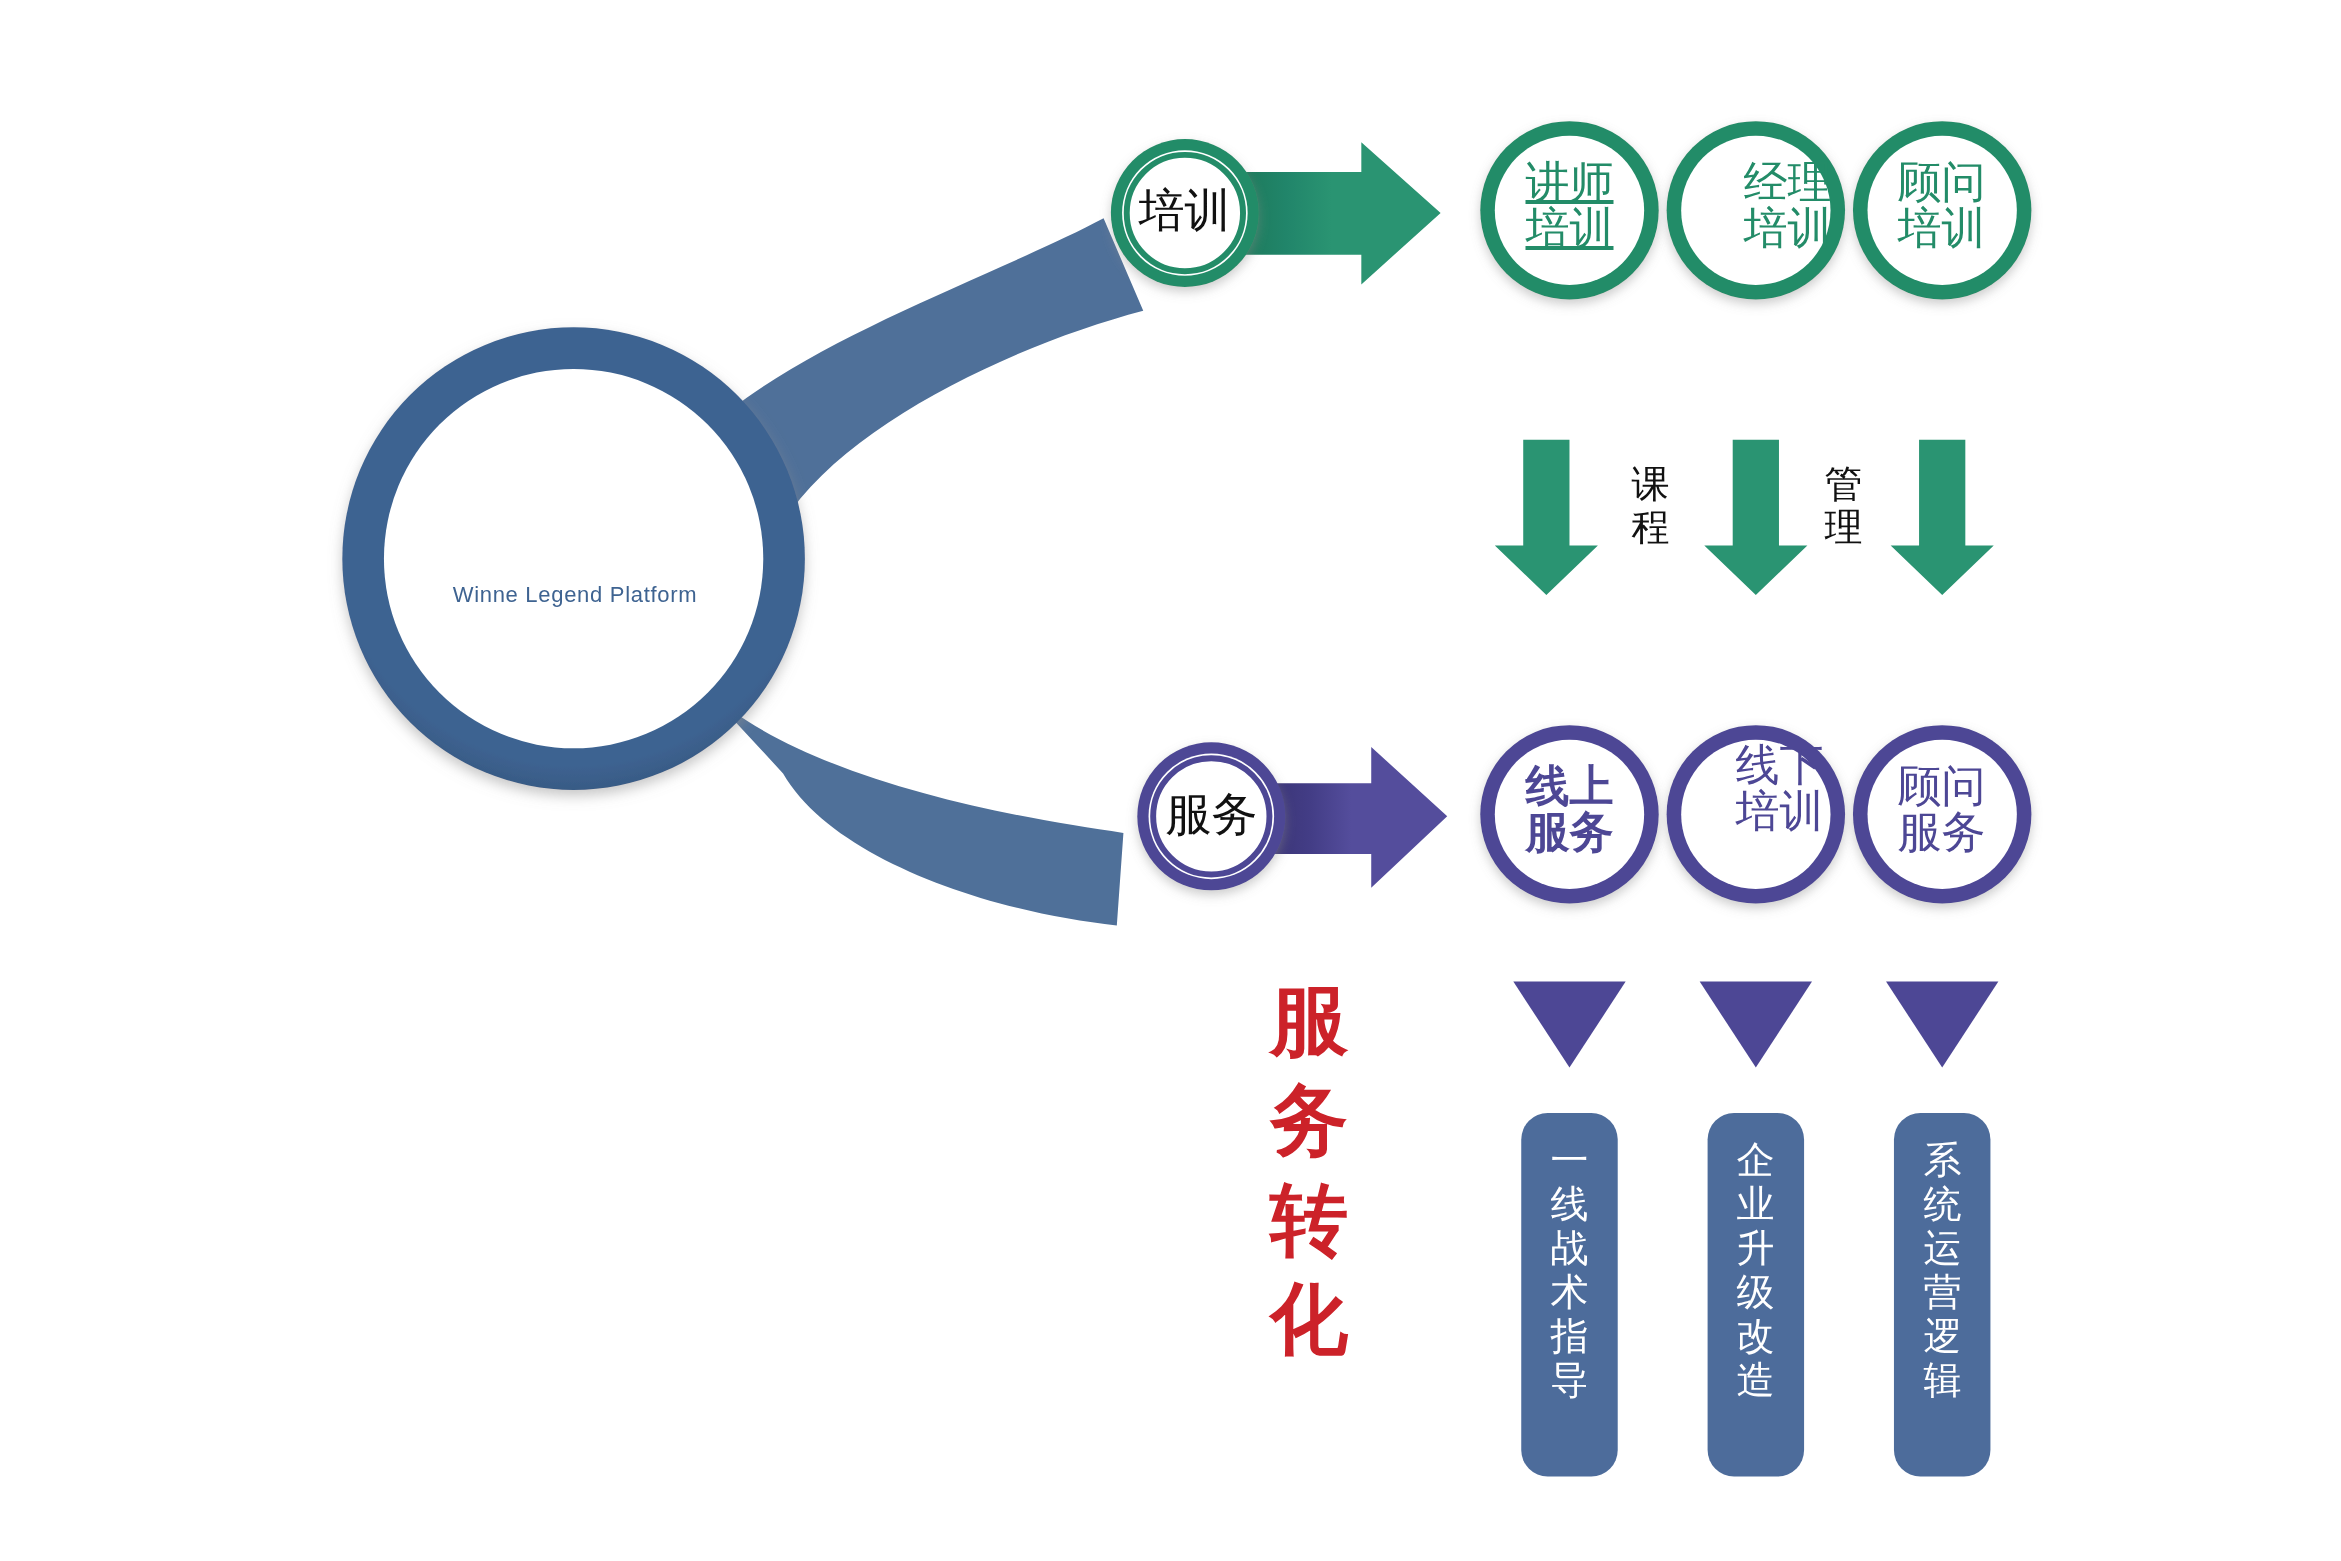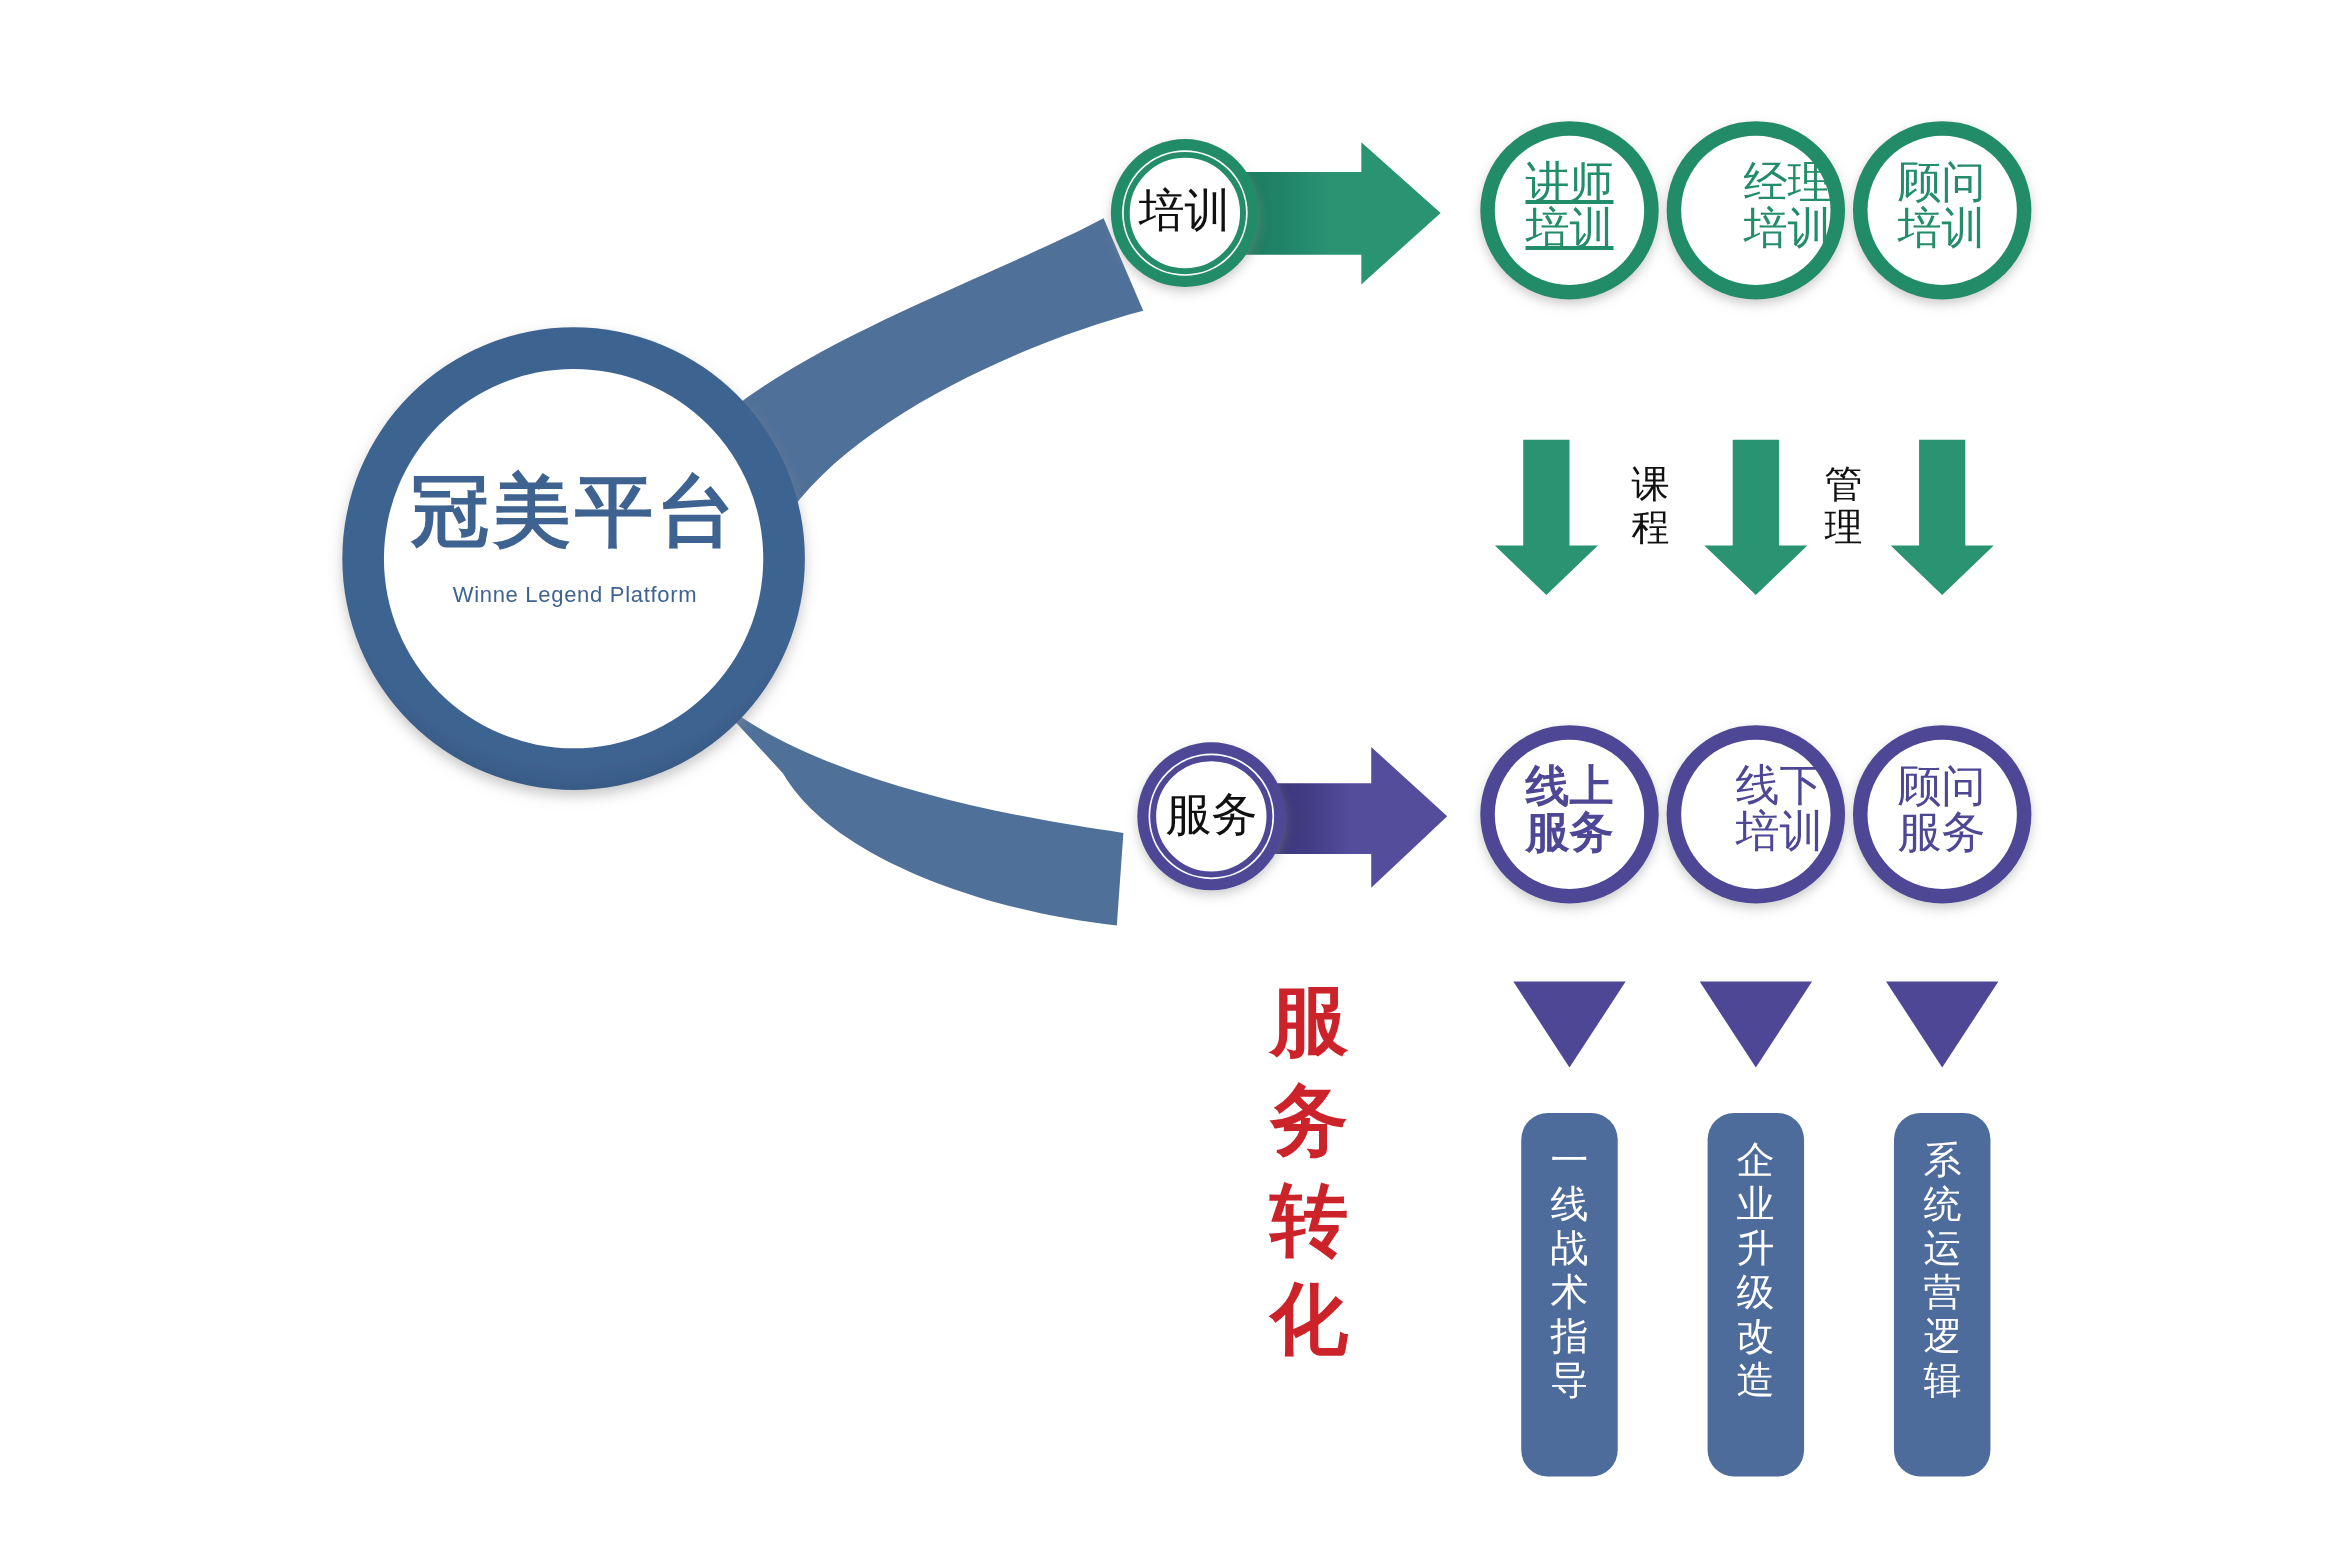--- a/index.html
+++ b/index.html
@@ -161,21 +161,20 @@
       <path d="M2854 1485 L3024 1485 L2939 1615 Z" fill="#4D4795"></path>
     </g>
 
     <g>
       <rect x="2302" y="1684" width="146" height="550" rx="40" ry="40" fill="#4D6C9B"></rect>
       <rect x="2584" y="1684" width="146" height="550" rx="40" ry="40" fill="#4D6C9B"></rect>
       <rect x="2866" y="1684" width="146" height="550" rx="40" ry="40" fill="#4D6C9B"></rect>
     </g>
   </svg>
 
-  <div class="hub-title">冠美平台</div>
   <div class="hub-sub">Winne Legend Platform</div>
 
   <div class="node-label hub-node-label" style="left:1112px;top:186px;width:145px;">培训</div>
 
   <div class="node-label leaf-green" style="left:1497px;top:159px;width:145px;text-decoration:underline;">
     <span>讲师</span>
     <span>培训</span>
   </div>
   <div class="node-label leaf-green" style="left:1683px;top:159px;width:145px;padding-left:32px;">
     <span>经理</span>
@@ -194,21 +193,21 @@
     <span>管</span>
     <span>理</span>
   </div>
 
   <div class="node-label hub-node-label" style="left:1139px;top:790px;width:145px;">服务</div>
 
   <div class="node-label leaf-purple" style="left:1497px;top:763px;width:145px;font-weight:bold;">
     <span>线上</span>
     <span>服务</span>
   </div>
-  <div class="node-label leaf-purple" style="left:1683px;top:762px;width:145px;padding-left:24px;">
+  <div class="node-label leaf-purple" style="left:1683px;top:742px;width:145px;padding-left:24px;">
     <span>线下</span>
     <span>培训</span>
   </div>
   <div class="node-label leaf-purple" style="left:1869px;top:763px;width:145px;">
     <span>顾问</span>
     <span>服务</span>
   </div>
 
   <div class="redvert">
     <span>服</span>

